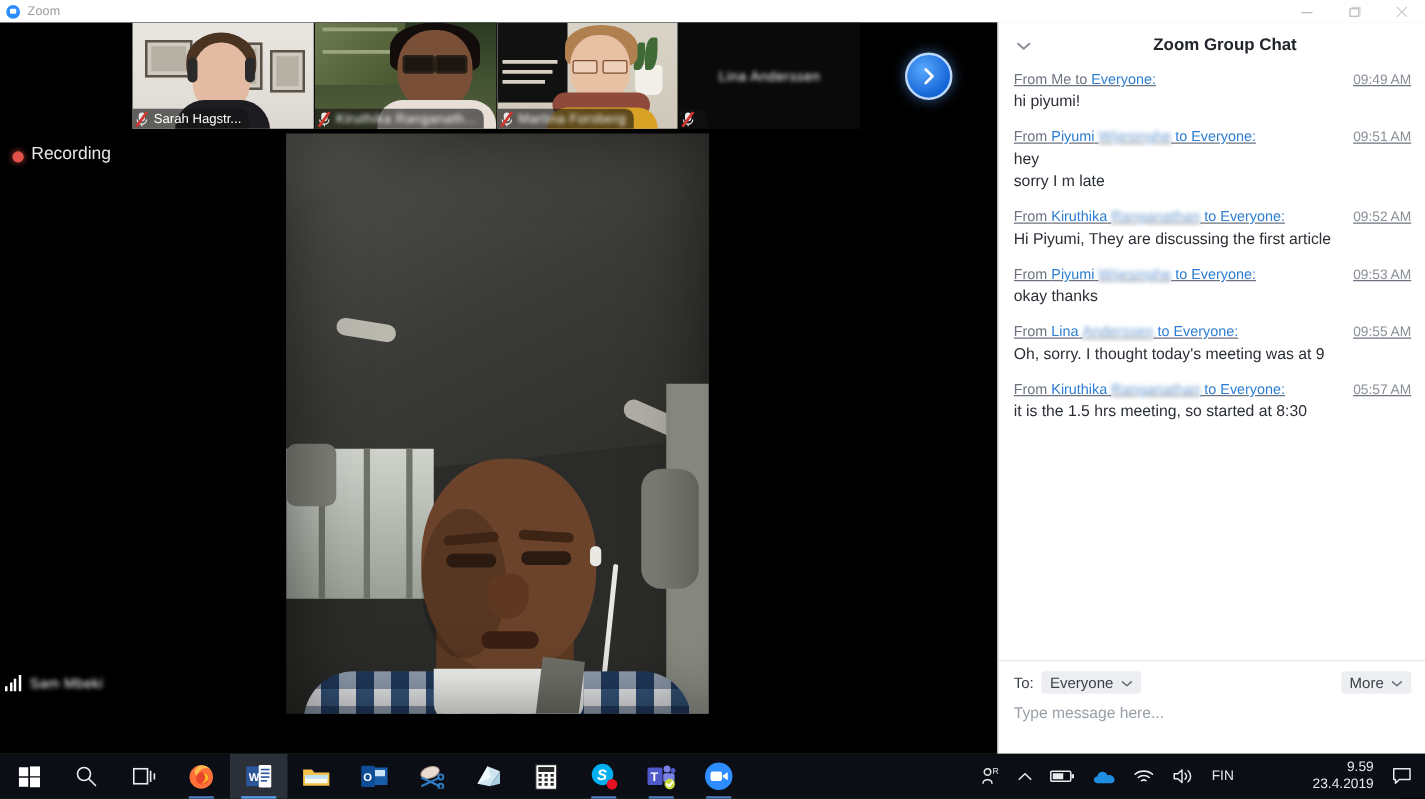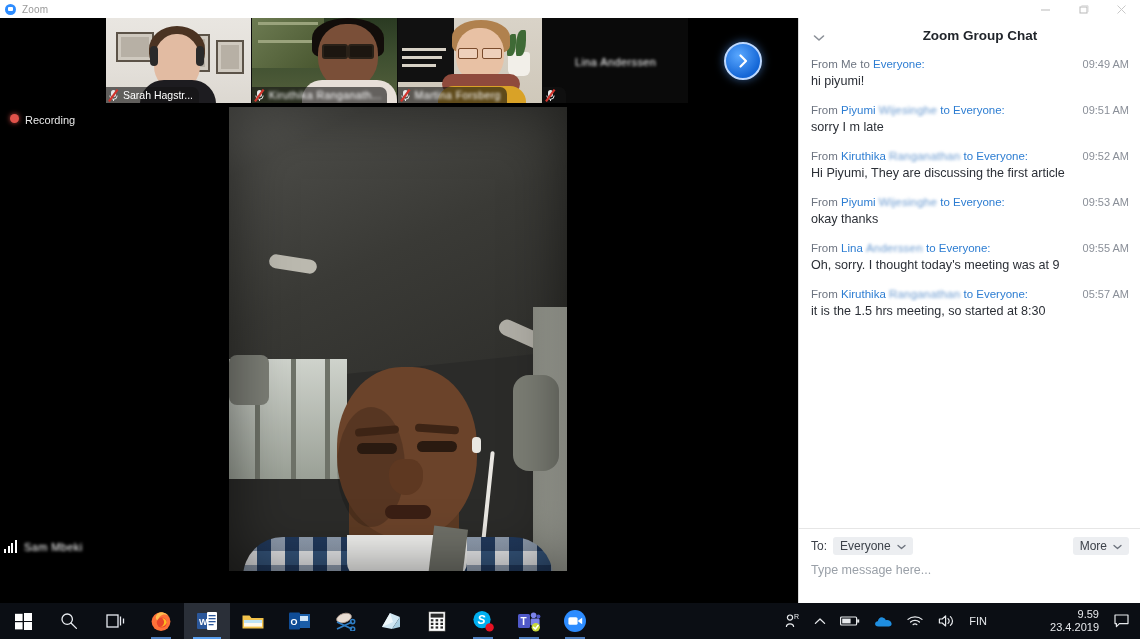--- a/index.html
+++ b/index.html
@@ -62,21 +62,21 @@
   .body3{position:absolute;left:40px;top:68px;width:88px;height:22px;border-radius:16px 16px 0 0;background:#d9a227;}
 
   
   .t4{background:#0a0a0a;}
   .t4-center{position:absolute;left:0;right:0;top:38px;text-align:center;color:#fff;font-size:11px;}
 
   .nextpage{position:absolute;left:688px;top:0;width:110px;height:85px;background:#000;display:flex;align-items:center;justify-content:center;}
   .nextcircle{width:34px;height:34px;border-radius:50%;background:radial-gradient(circle at 38% 34%,#5aa8ff,#1466d6 70%);border:2px solid #bcd8ff;display:flex;align-items:center;justify-content:center;box-shadow:0 0 10px rgba(90,160,255,.55);}
   .nextcircle svg{display:block;}
 
-  .recording{position:absolute;left:10px;top:96px;display:flex;align-items:flex-start;color:#e8e8e8;font-size:11px;}
+  .recording{position:absolute;left:10px;top:96px;display:flex;align-items:flex-end;color:#e8e8e8;font-size:14px;}
   .rec-dot{width:9px;height:9px;border-radius:50%;background:#e0524a;margin-right:6px;box-shadow:0 0 5px rgba(224,82,74,.85);}
 
   .mainvid{position:absolute;left:229px;top:89px;width:338px;height:464px;overflow:hidden;background:#2b2b29;}
   .roof{position:absolute;left:-40px;top:-30px;width:430px;height:290px;background:linear-gradient(160deg,#6d6d68 0%,#4a4a46 22%,#3a3a36 55%,#2e2e2b 100%);transform:rotate(-6deg);}
   .ceil-light{position:absolute;left:40px;top:150px;width:48px;height:14px;border-radius:7px;background:#c9c6bd;transform:rotate(9deg);opacity:.9;}
   .grabhandle{position:absolute;right:8px;top:222px;width:62px;height:16px;border-radius:8px;background:#c6c3ba;transform:rotate(24deg);opacity:.85;}
   .window-l{position:absolute;left:0;top:252px;width:118px;height:120px;background:linear-gradient(180deg,#cfd3cc,#9aa096);}
   .win-mull{position:absolute;background:#6e7268;width:5px;height:120px;}
   .seatL{position:absolute;left:0;top:248px;width:40px;height:50px;border-radius:8px;background:#7d7f77;}
   .headrest{position:absolute;right:8px;top:268px;width:46px;height:96px;border-radius:16px;background:#7b7d74;}
@@ -107,21 +107,21 @@
   .bars i:nth-child(1){height:4px;}.bars i:nth-child(2){height:7px;}
   .bars i:nth-child(3){height:10px;}.bars i:nth-child(4){height:13px;}
 
   
   .chat{position:absolute;left:798px;top:18px;width:342px;height:585px;background:#fff;border-left:1px solid #d9d9d9;}
   .chat-head{position:relative;height:34px;display:flex;align-items:center;}
   .chevron-collapse{position:absolute;left:14px;top:10px;color:#7a7a7a;}
   .chat-title{width:100%;text-align:center;font-size:13.5px;font-weight:bold;color:#21252b;margin-left:20px;}
   .msgs{position:absolute;left:0;top:38px;width:342px;height:472px;overflow:hidden;padding:0 12px;box-sizing:border-box;}
   .msg{margin-bottom:12px;}
-  .msg-head{display:flex;font-size:11.5px;color:#6d7480;line-height:16px;}
+  .msg-head{display:flex;font-size:11.5px;color:#6d7480;line-height:16px;text-decoration:underline;}
   .msg-from{flex:1 1 auto;white-space:nowrap;overflow:hidden;}
   .nm{color:#2d7dd2;}
   .nm-blur{filter:blur(1.5px);color:#6a9ad0;letter-spacing:.2px;}
   .msg-time{flex:0 0 auto;color:#8a8f98;font-size:11px;margin-left:8px;}
   .msg-body{font-size:12.6px;color:#2b2f36;line-height:17px;margin-top:1px;}
   .chat-foot{position:absolute;left:0;bottom:0;width:342px;height:75px;border-top:1px solid #e6e6e6;box-sizing:border-box;}
   .foot-row{display:flex;align-items:center;padding:8px 12px 0 12px;}
   .to-label{font-size:12px;color:#3c4149;margin-right:6px;}
   .pill{display:inline-flex;align-items:center;background:#eceef1;border-radius:3px;padding:2px 7px;font-size:12px;color:#3c4149;}
   .pill .cv{margin-left:6px;color:#6c727c;}
@@ -321,20 +321,21 @@
           <span class="msg-time">09:49 AM</span>
         </div>
         <div class="msg-body">hi piyumi!</div>
       </div>
 
       <div class="msg">
         <div class="msg-head">
           <span class="msg-from"><span>From </span><span class="nm">Piyumi</span> <span class="nm nm-blur">Wijesinghe</span><span class="nm"> to Everyone:</span></span>
           <span class="msg-time">09:51 AM</span>
         </div>
+        <div class="msg-body">hey</div>
         <div class="msg-body">sorry I m late</div>
       </div>
 
       <div class="msg">
         <div class="msg-head">
           <span class="msg-from"><span>From </span><span class="nm">Kiruthika</span> <span class="nm nm-blur">Ranganathan</span><span class="nm"> to Everyone:</span></span>
           <span class="msg-time">09:52 AM</span>
         </div>
         <div class="msg-body">Hi Piyumi, They are discussing the first article</div>
       </div>

